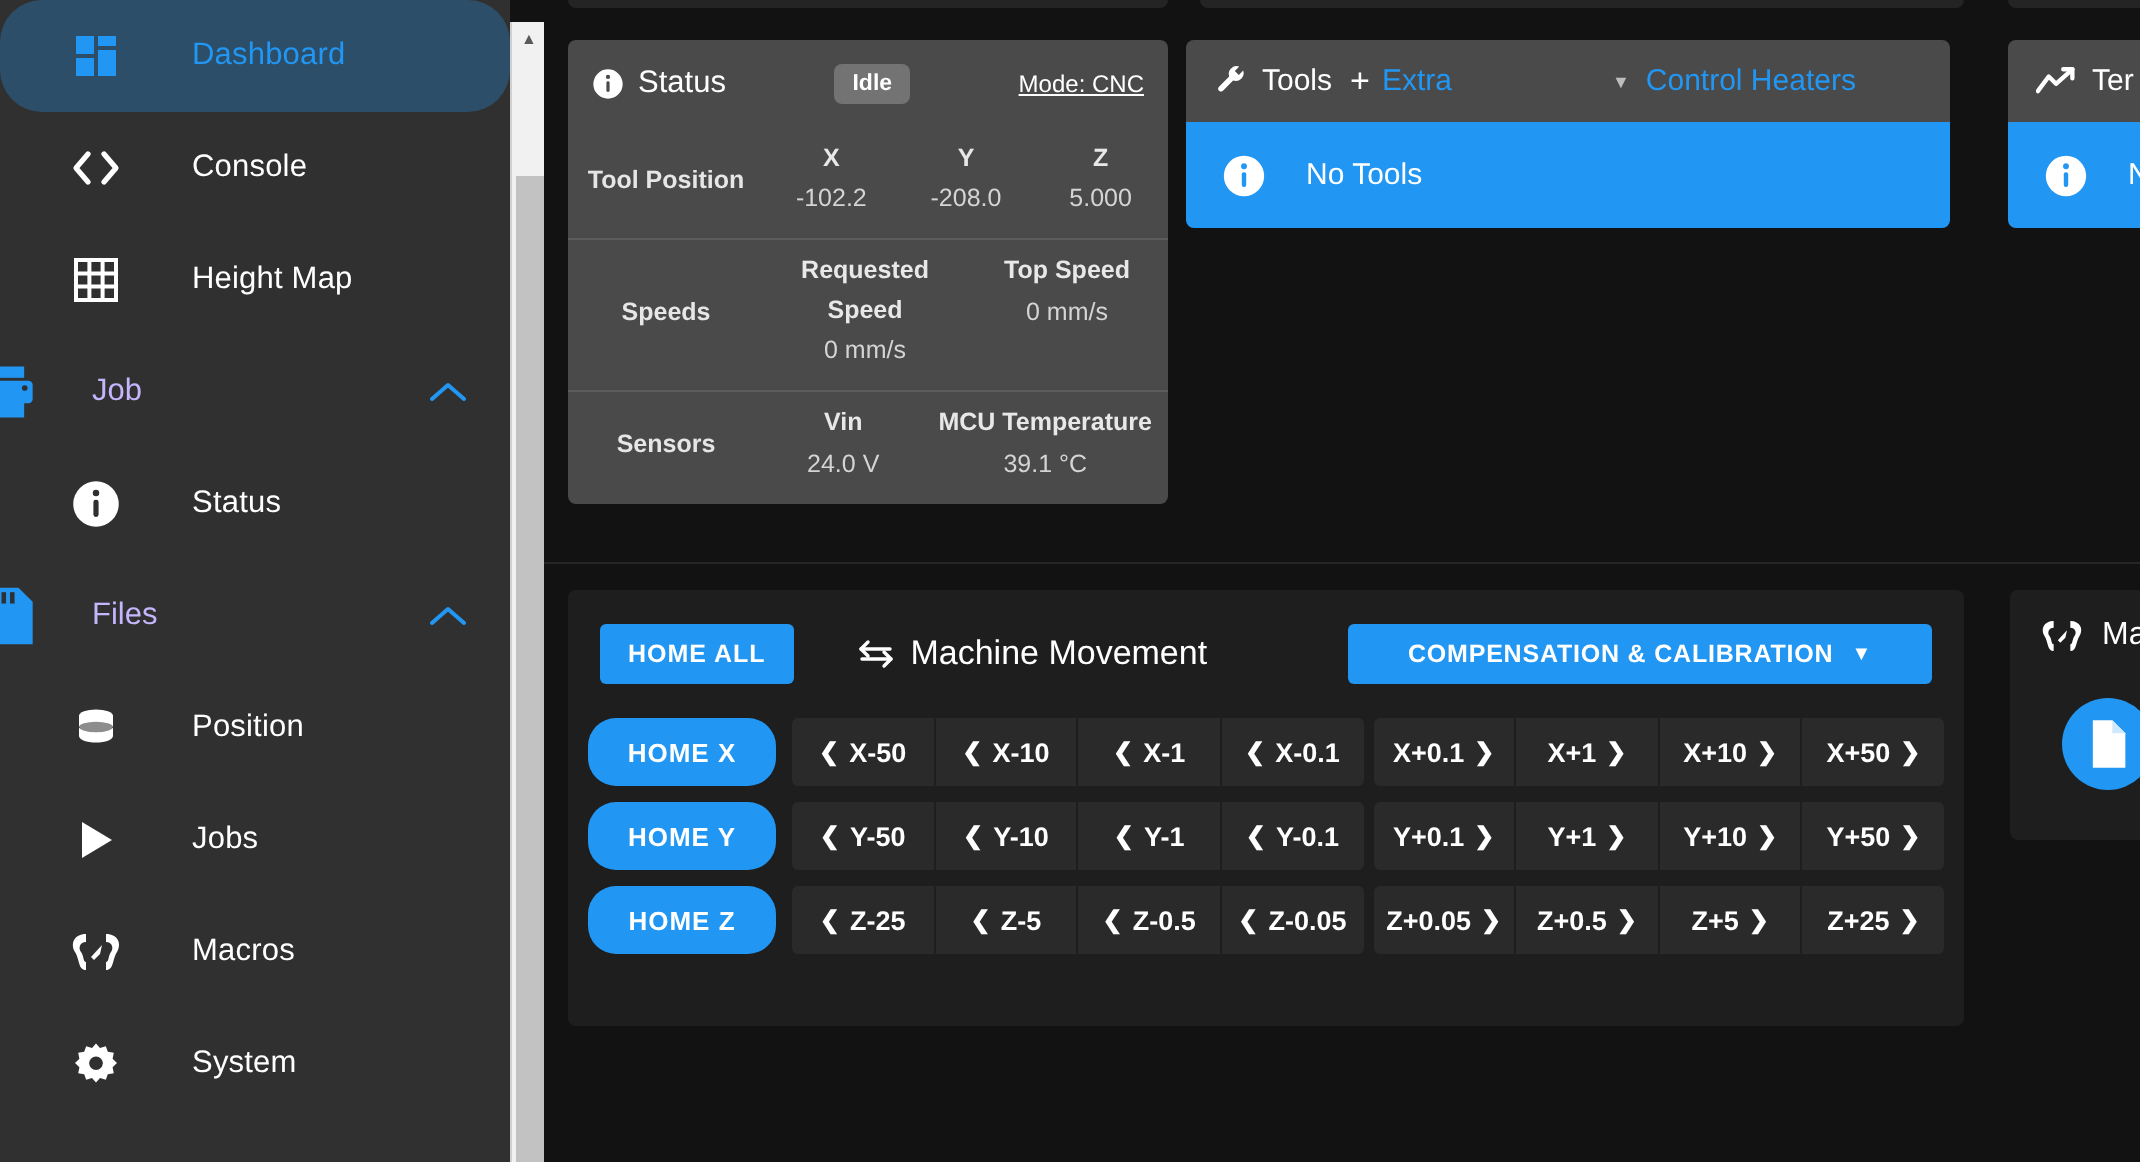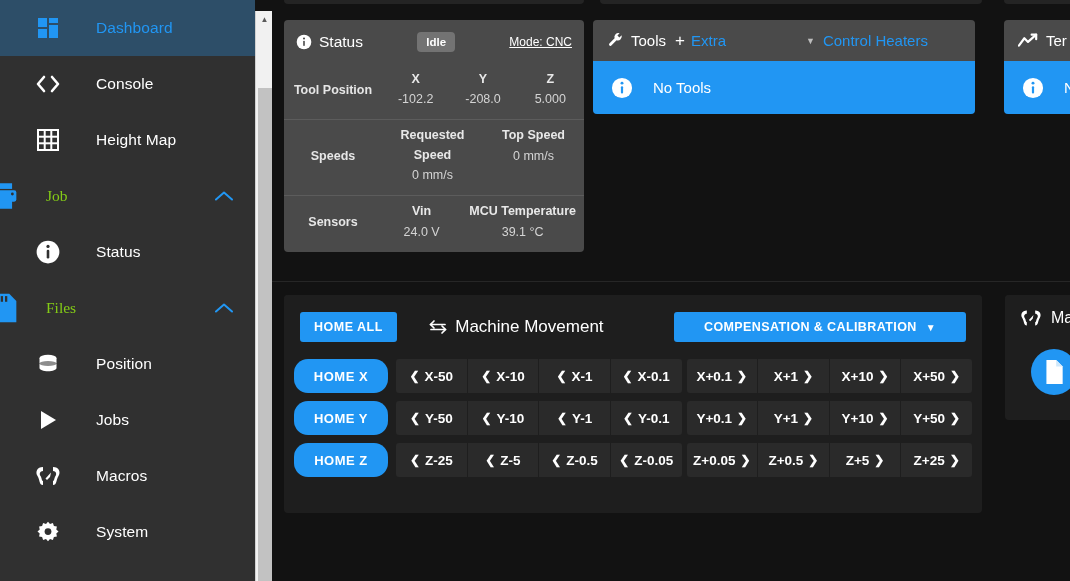--- a/index.html
+++ b/index.html
@@ -12,39 +12,39 @@
   }
   #root { position:relative; width:1070px; height:581px; }
 
   
   #sidebar {
     position:absolute; left:0; top:0; width:255px; height:581px;
     background:#303030;
   }
   .nav-item {
     position:relative; height:56px; display:flex; align-items:center;
-    padding-left:0; cursor:pointer;
+    padding-left:0; cursor:pointer;border-radius:21px;
   }
   .nav-ico {
     width:96px; display:flex; align-items:center; justify-content:center;
     flex:0 0 96px;
   }
   .nav-label { font-size:15.5px; color:#fff; letter-spacing:.1px; }
   .nav-item.active { background:#2d4e68; }
   .nav-item.active .nav-label { color:#2196f3; }
 
   .nav-group {
     position:relative; height:56px; display:flex; align-items:center; cursor:pointer;
   }
   .group-ico {
     position:absolute; left:-12px; top:50%; transform:translateY(-50%);
     width:34px; height:34px; display:flex; align-items:center; justify-content:center;
     overflow:hidden;
   }
-  .group-label { font-size:15.5px; color:#84cc16; margin-left:46px;font-family:Liberation Serif, serif; }
+  .group-label { font-size:15.5px; color:#c4b5fd; margin-left:46px; }
   .group-chev {
     position:absolute; right:22px; top:50%; transform:translateY(-50%);
     color:#2196f3;
   }
 
   
   #sb-scroll {
     position:absolute; left:255px; top:11px; width:17px; height:570px;
     background:#f1f1f1; border-left:1px solid #d0d0d0;
   }

